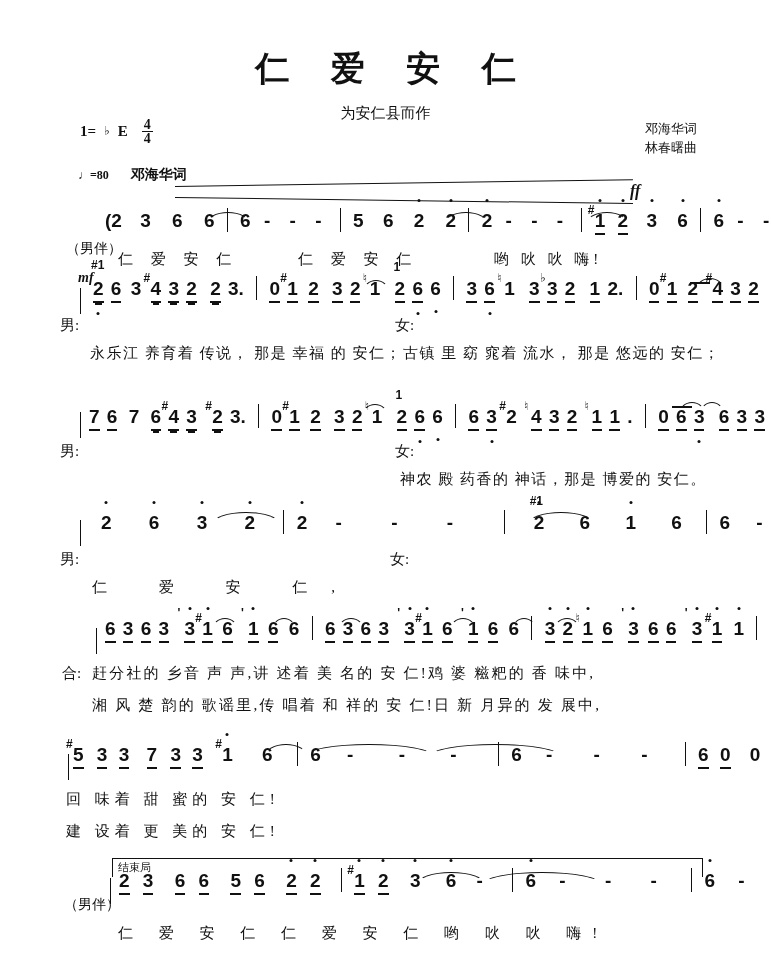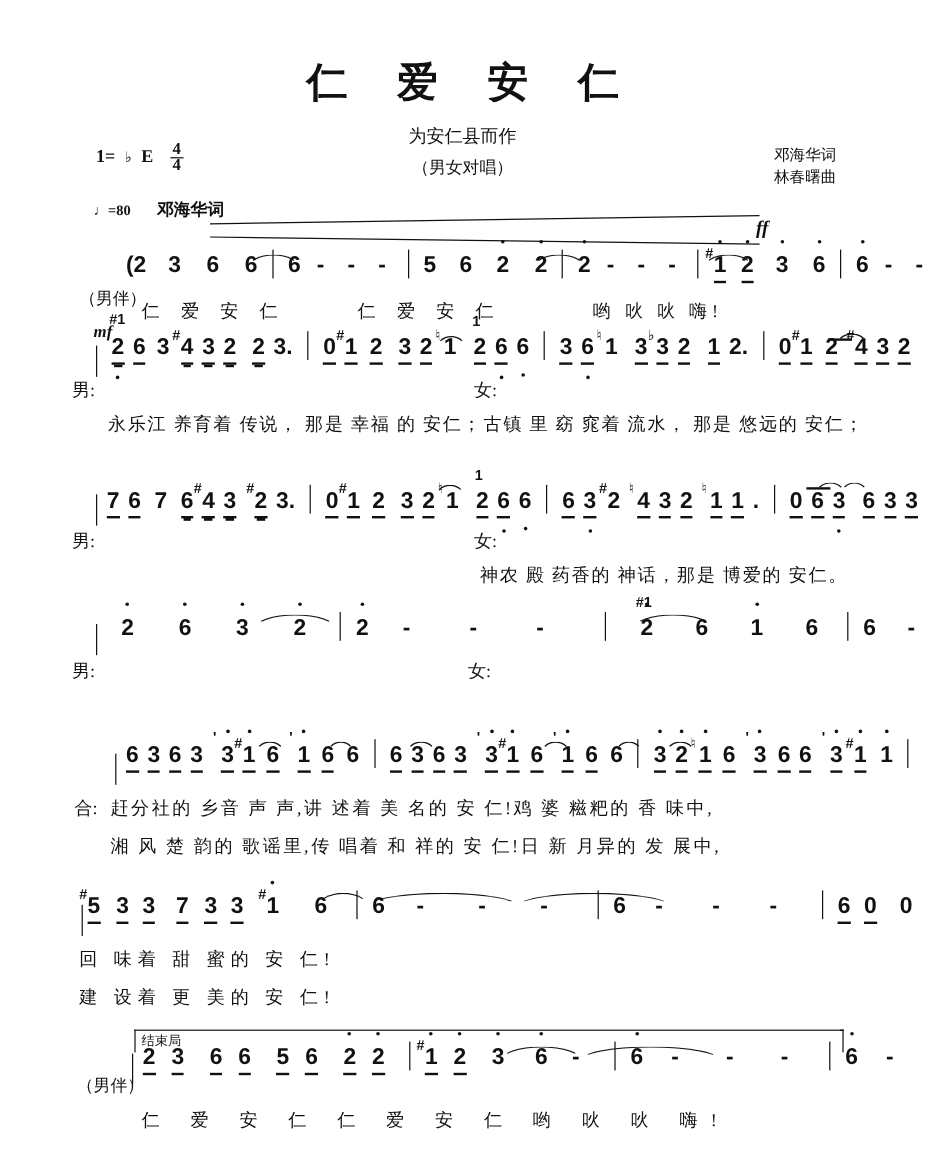--- a/index.html
+++ b/index.html
@@ -221,21 +221,20 @@
     background: #111;
   }
 </style>
 </head>
 <body>
 
 <div class="sheet">
 
   <div class="title">仁 爱 安 仁</div>
   <div class="subtitle">为安仁县而作</div>
-  <div class="subtitle2">（男女对唱）</div>
 
   <div class="keyline">
     <span>1=</span>
       <span class="flat">♭</span>
       <span>E</span>
     <span class="timesig">
       <span class="num">4</span>
       <span class="den">4</span>
     </span>
   </div>
@@ -444,20 +443,21 @@
       
       
     </div>
 
     <div class="slur" style="left:212px; top:2px; width:66px;"></div>
     <div class="slur" style="left:528px; top:2px; width:64px;"></div>
 
     <div class="lyricrow" style="height:46px;">
       <span class="ly" style="left:60px; top:-2px;">男:</span>
       <span class="ly" style="left:390px; top:-2px;">女:</span>
+      <span class="ly" style="left:92px; top:26px; letter-spacing:24px;">仁 爱 安 仁,</span>
     </div>
   </div>
 
   <div class="system" style="top:616px;">
     <div class="bar" style="position:absolute; left:96px; top:12px; height:26px; margin:0;"></div>
 
     <div class="noterow" style="padding-left:104px;">
       <span class="n u1"><span class="glyph">6</span></span>
       <span class="n u1"><span class="glyph">3</span></span>
       <span class="n u1"><span class="glyph">6</span></span>

